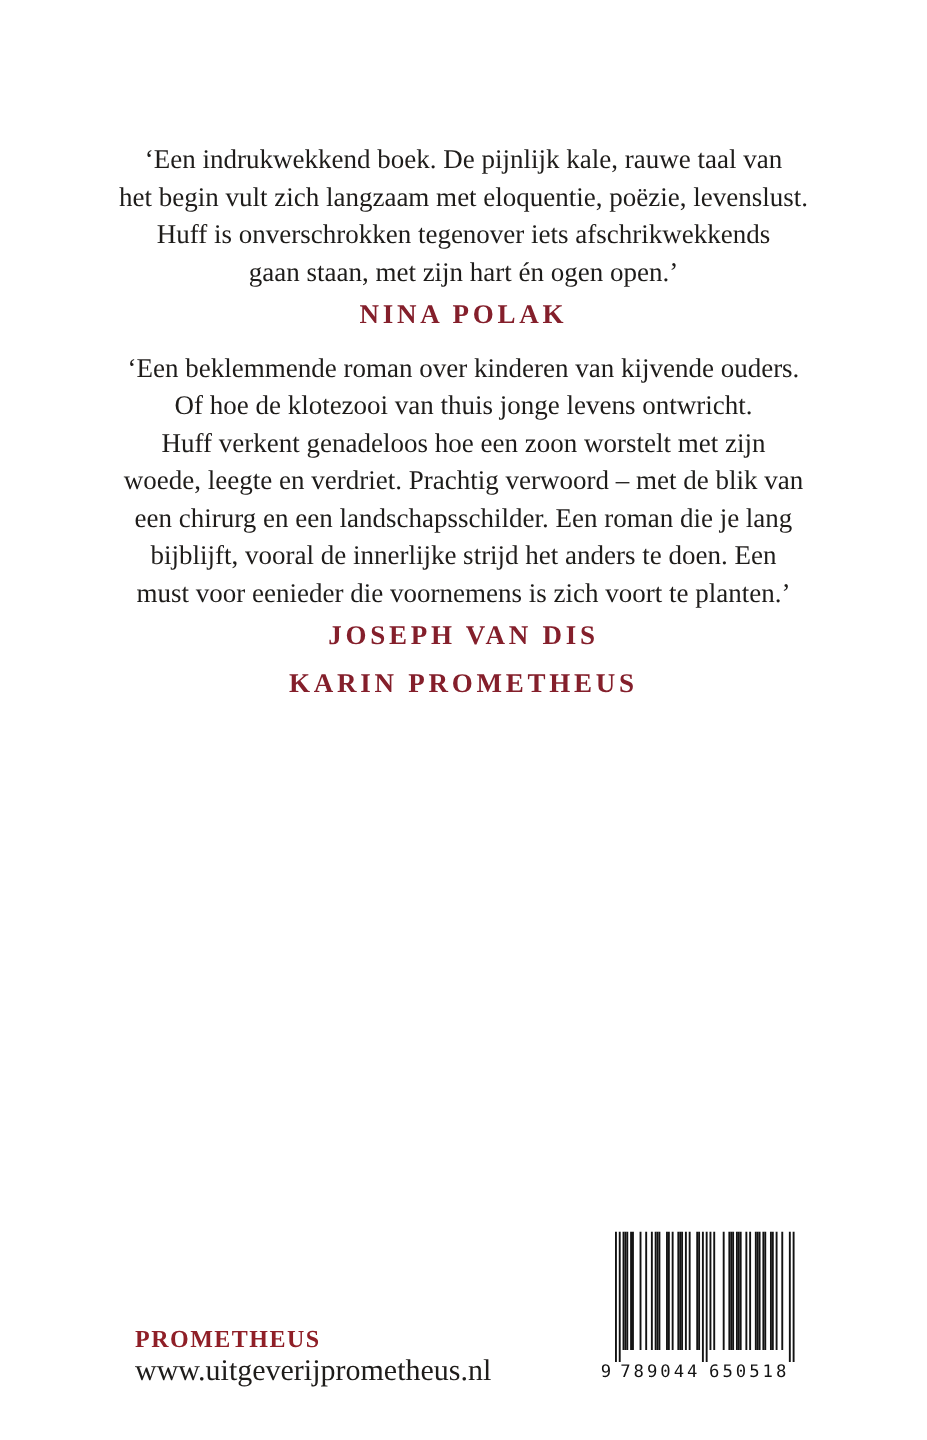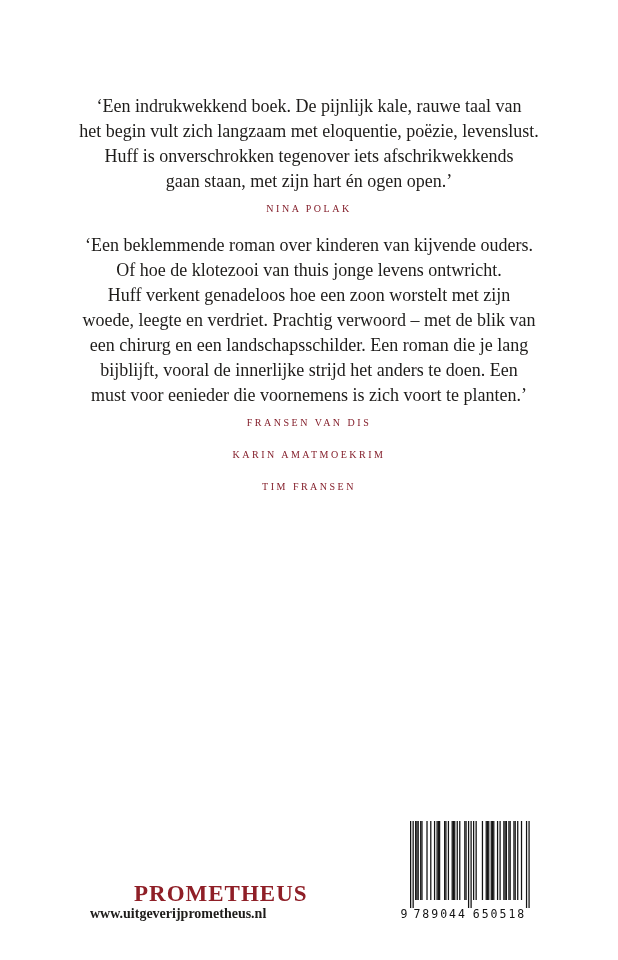--- a/index.html
+++ b/index.html
@@ -23,46 +23,45 @@
   .quote-block + .quote-block { margin-top: 16px; }
   .quote-text {
     margin: 0;
     font-size: 18px;
     line-height: 25px;
     white-space: pre-line;
     color: #1e1c1a;
   }
   .attribution {
     margin: 7px 0 0 0;
-    font-size: 10px;
+    font-size: 18px;
     line-height: 16px;
-    font-weight: normal;
+    font-weight: bold;
     letter-spacing: 2.5px;
     color: #841f2b;
   }
   .publisher-logo {
     position: absolute;
     left: 90px;
     top: 883px;
-    font-size: 23px;
+    font-size: 16px;
     line-height: 22px;
     font-weight: bold;
     letter-spacing: 1px;
     color: #8f1f27;
     transform: scaleY(1.02);
     transform-origin: left top;
-    margin-left: 44px;
   }
   .website {
     position: absolute;
     left: 90px;
     top: 905px;
-    font-size: 14px;
+    font-size: 20px;
     line-height: 18px;
-    font-weight: bold;
+    font-weight: normal;
     color: #1e1c1a;
   }
   .barcode {
     position: absolute;
     left: 401px;
     top: 821px;
     width: 130px;
     height: 100px;
     background: #ffffff;
   }
@@ -84,30 +83,29 @@
     </section>
 
     <section class="quote-block">
       <p class="quote-text">‘Een beklemmende roman over kinderen van kijvende ouders.
 Of hoe de klotezooi van thuis jonge levens ontwricht.
 Huff verkent genadeloos hoe een zoon worstelt met zijn
 woede, leegte en verdriet. Prachtig verwoord – met de blik van
 een chirurg en een landschapsschilder. Een roman die je lang
 bijblijft, vooral de innerlijke strijd het anders te doen. Een
 must voor eenieder die voornemens is zich voort te planten.’</p>
-      <p class="attribution">FRANSEN VAN DIS</p>
+      <p class="attribution">JOSEPH VAN DIS</p>
     </section>
 
 
     <section class="quote-block">
-      <p class="attribution">KARIN AMATMOEKRIM</p>
+      <p class="attribution">KARIN PROMETHEUS</p>
     </section>
 
     <section class="quote-block">
-      <p class="attribution">TIM FRANSEN</p>
     </section>
 
   </div>
 
   <div class="publisher-logo">PROMETHEUS</div>
   <div class="website">www.uitgeverijprometheus.nl</div>
 
   <div class="barcode">
     <svg id="barcode-svg" width="130" height="100" viewBox="0 0 130 100" xmlns="http://www.w3.org/2000/svg">
         <rect x="9.00" y="0" width="1.26" height="87" fill="#131313"></rect>

